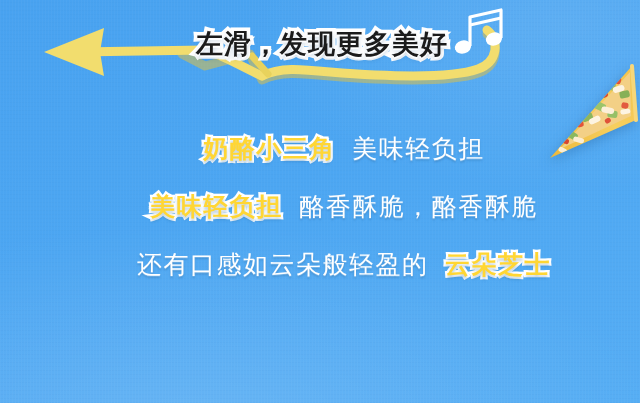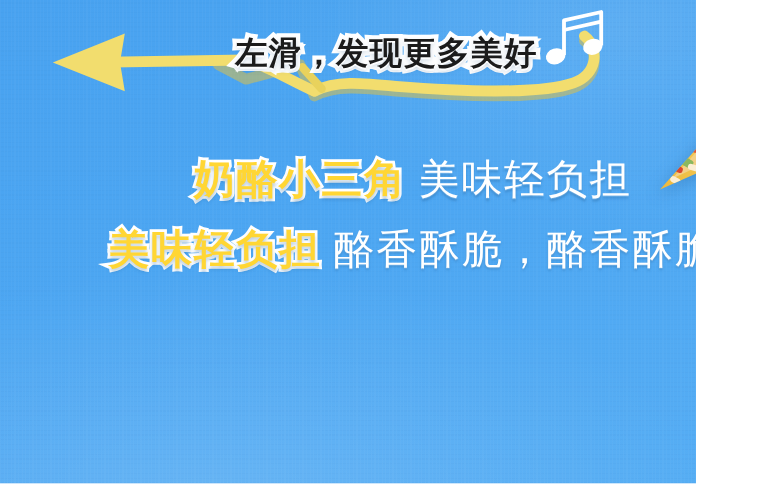--- a/index.html
+++ b/index.html
@@ -2,25 +2,25 @@
 <html><head>
 <meta charset="utf-8">
 <style>
   html, body {
     margin: 0;
     padding: 0;
     background: #ffffff;
   }
   #stage {
     position: relative;
-    width: 580px;
+    width: 640px;
     height: 403px;
     overflow: hidden;
     background: linear-gradient(160deg, #48a2f0 0%, #4ca6f2 45%, #55adf4 100%);
-    font-family: Liberation Serif, serif;
+    font-family: Liberation Mono, monospace;
     -webkit-font-smoothing: antialiased;
   }
   
   #bg-sheen {
     position: absolute;
     inset: 0;
     background:
       radial-gradient(ellipse 120% 80% at 30% 105%, rgba(255,255,255,0.13), rgba(255,255,255,0) 62%),
       radial-gradient(ellipse 70% 60% at 88% 6%, rgba(255,255,255,0.10), rgba(255,255,255,0) 70%);
     pointer-events: none;
@@ -79,21 +79,21 @@
     position: absolute;
     left: 0;
     top: 122px;
     width: 640px;
     text-align: center;
   }
   .copy-line {
     height: 58px;
     line-height: 58px;
     white-space: nowrap;
-    font-size: 34px;
+    font-size: 25px;
     padding-left: 48px;
   }
   .tx-white {
     color: #ffffff;
     font-weight: normal;
     letter-spacing: 1.5px;
     text-shadow:
       0 2px 2px rgba(35,95,150,0.35),
       0 1px 0 rgba(255,255,255,0.25);
   }
@@ -195,17 +195,20 @@
   <div id="copy">
 
     <div class="copy-line">
       <span class="tx-yellow">奶酪小三角</span><span class="tx-white"> 美味轻负担</span>
     </div>
 
     <div class="copy-line">
       <span class="tx-yellow">美味轻负担</span><span class="tx-white"> 酪香酥脆，酪香酥脆</span>
     </div>
 
+    <div class="copy-line">
+      <span class="tx-white">还有口感如云朵般轻盈的 </span><span class="tx-yellow">云朵芝士</span>
+    </div>
 
 
   </div>
 
 </div>
 
 </body></html>

